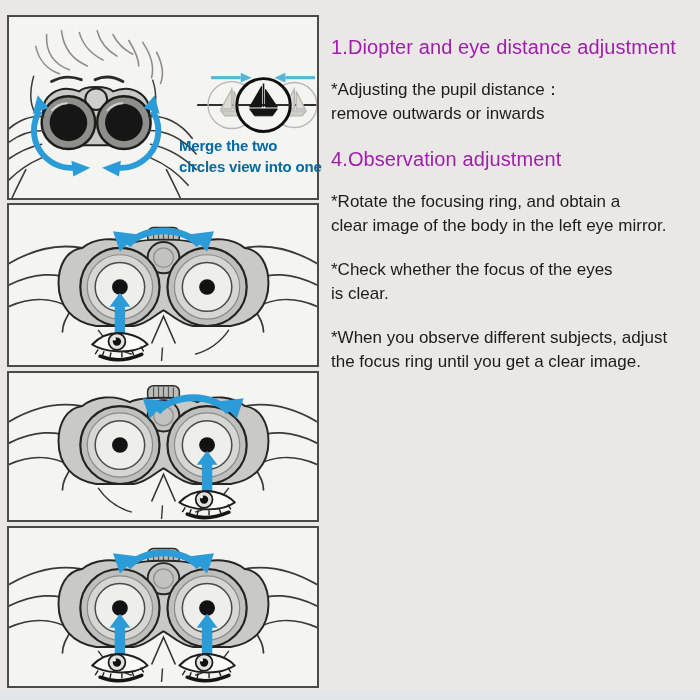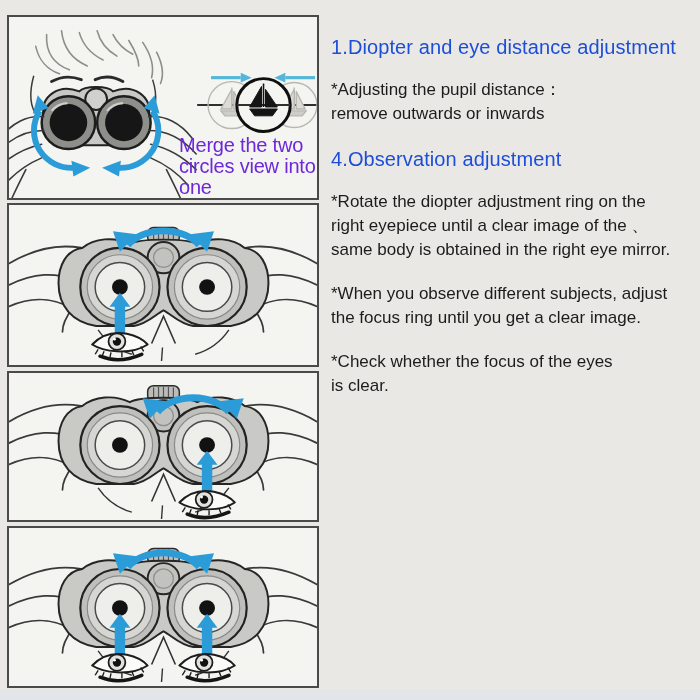--- a/index.html
+++ b/index.html
@@ -13,29 +13,29 @@
     position:absolute;left:7px;width:312px;
     background:#f4f4f1;border:2px solid #4a4a4a;box-sizing:border-box;
   }
   #panel-1{top:15px;height:185px;}
   #panel-2{top:203px;height:164px;}
   #panel-3{top:371px;height:151px;}
   #panel-4{top:526px;height:162px;}
   .panel svg{position:absolute;left:0;top:0;width:100%;height:100%;}
   .caption{
     position:absolute;left:170px;top:118px;width:145px;
-    font-size:20px;font-weight:400;line-height:21px;color:#6d28d9;
+    font-size:15px;font-weight:700;line-height:21px;color:#0369a1;
     letter-spacing:-0.2px;
   }
   .text-col{
     position:absolute;left:331px;top:34px;width:364px;
   }
   .section-title{
     font-size:20px;font-weight:400;line-height:26px;
-    margin:0 0 18px 0;color:#1d4ed8;letter-spacing:0.1px;
+    margin:0 0 18px 0;color:#a21caf;letter-spacing:0.1px;
   }
   .bullet{
     font-size:17px;font-weight:400;line-height:24px;
     margin:12px 0 20px 0;white-space:pre-line;color:#1c1c1c;
   }
   .bottom-strip{
     position:absolute;left:0;bottom:0;width:700px;height:10px;
     background:#e2e6e9;
   }
   .defs-holder{position:absolute;width:0;height:0;overflow:hidden;}
@@ -229,23 +229,22 @@
       <use href="#sym-eye" x="83" y="124" width="58" height="38"></use>
       <use href="#sym-eye" x="171" y="124" width="58" height="38"></use>
     </svg>
   </div>
 
   <div class="text-col">
     <h2 class="section-title">1.Diopter and eye distance adjustment</h2>
     <p class="bullet">*Adjusting the pupil distance：
 remove outwards or inwards</p>
     <h2 class="section-title">4.Observation adjustment</h2>
-    <p class="bullet">*Rotate the diopter adjustment ring on the
-right eyepiece until a clear image of the 、
-same body is obtained in the right eye mirror.</p>
+    <p class="bullet">*Rotate the focusing ring, and obtain a
+clear image of the body in the left eye mirror.</p>
+    <p class="bullet">*Check whether the focus of the eyes
+is clear.</p>
     <p class="bullet">*When you observe different subjects, adjust
 the focus ring until you get a clear image.</p>
-    <p class="bullet">*Check whether the focus of the eyes
-is clear.</p>
   </div>
 
   <div class="bottom-strip"></div>
 </div>
 
 </body></html>

